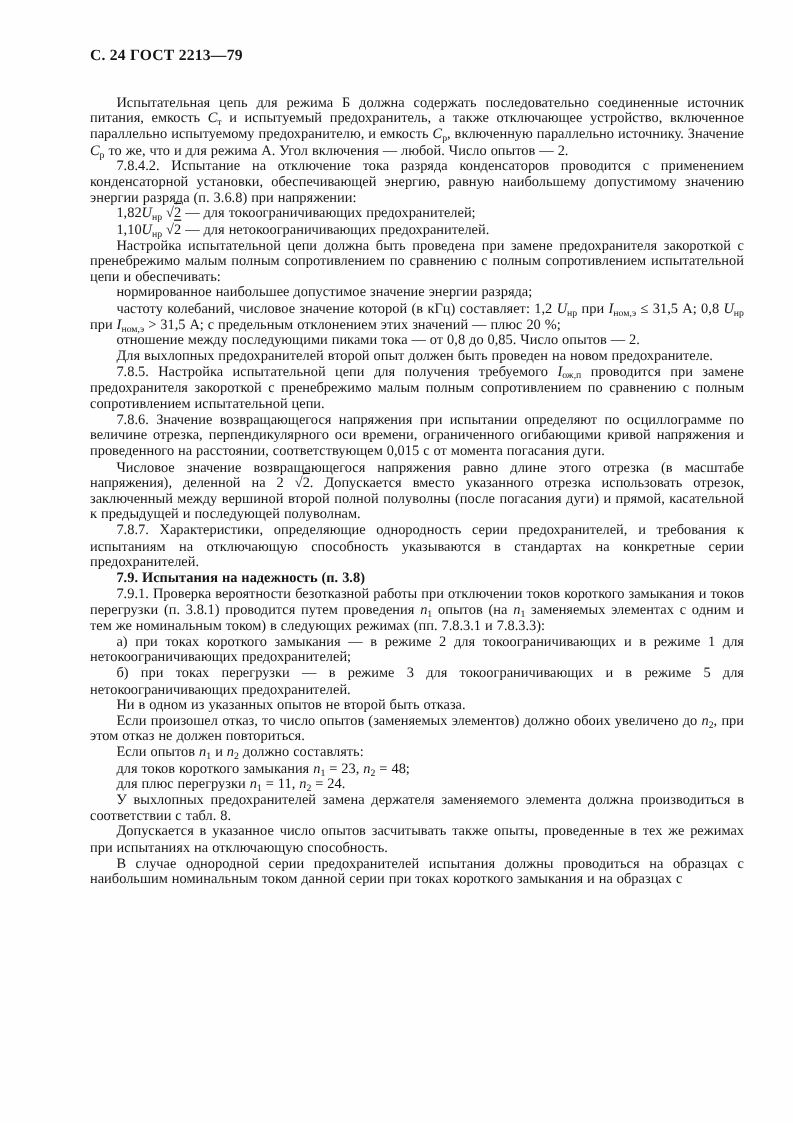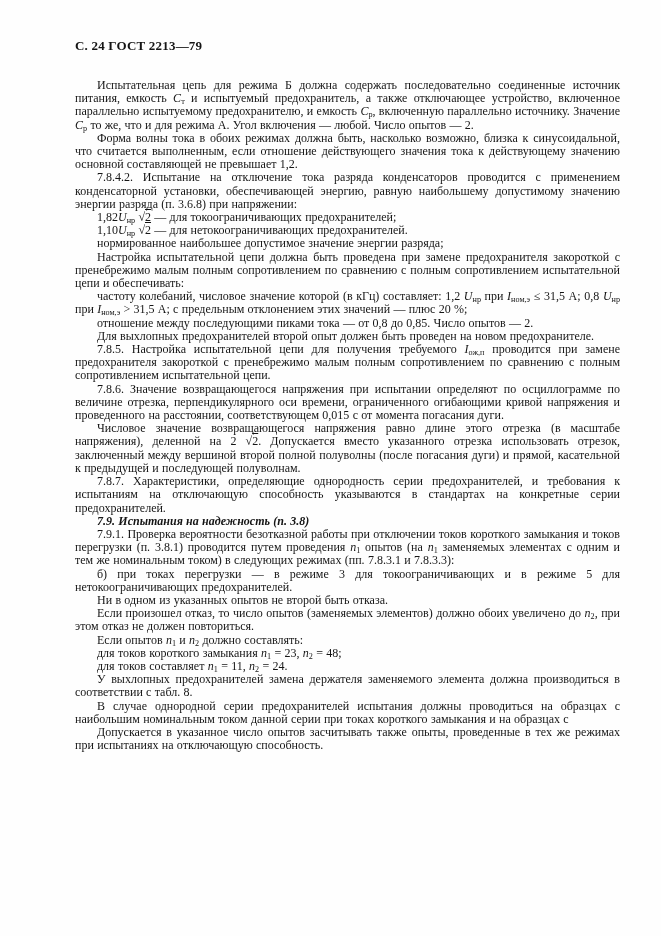--- a/index.html
+++ b/index.html
@@ -24,55 +24,55 @@
   .body-text {
     font-size: 12px;
     line-height: 13.2px;
   }
   .para {
     margin: 0;
     text-align: justify;
     text-indent: 22px;
     word-spacing: 0.3px;
   }
-  .para.bold { font-weight: bold; font-style: italic; }
+  .para.bold { font-weight: bold; }
   .para i { font-style: italic; }
   .para sub {
     font-size: 0.68em;
     font-style: normal;
     line-height: 0;
     vertical-align: -0.28em;
   }
   .ovl { text-decoration: overline; }
 </style>
 </head>
 <body>
 
 <div class="page">
   <div class="header">С. 24 ГОСТ 2213—79</div>
   <div class="body-text">
       <p class="para"><span>Испытательная цепь для режима Б должна содержать последовательно соединенные источник питания, емкость </span><i>С</i><sub>т</sub><span> и испытуемый предохранитель, а также отключающее устройство, включенное параллельно испытуемому предохранителю, и емкость </span><i>С</i><sub>р</sub><span>, включенную параллельно источнику. Значение </span><i>С</i><sub>р</sub><span> то же, что и для режима А. Угол включения — любой. Число опытов — 2.</span></p>
-      <p class="para"><span>Форма волны тока в обоих режимах должна быть, насколько возможно, близка к синусоидальной, что считается выполненным, если отношение действующего значения тока к действующему значению основной составляющей не превышает 1,2.</span></p>
       <p class="para"><span>7.8.4.2. Испытание на отключение тока разряда конденсаторов проводится с применением конденсаторной установки, обеспечивающей энергию, равную наибольшему допустимому значению энергии разряда (п. 3.6.8) при напряжении:</span></p>
       <p class="para"><span>1,82</span><i>U</i><sub>нр</sub><span> √</span><span class="ovl">2</span><span> — для токоограничивающих предохранителей;</span></p>
       <p class="para"><span>1,10</span><i>U</i><sub>нр</sub><span> √</span><span class="ovl">2</span><span> — для нетокоограничивающих предохранителей.</span></p>
+      <p class="para"><span>Настройка испытательной цепи должна быть проведена при замене предохранителя закороткой с пренебрежимо малым полным сопротивлением по сравнению с полным сопротивлением испытательной цепи и обеспечивать:</span></p>
       <p class="para"><span>нормированное  наибольшее допустимое значение энергии разряда;</span></p>
-      <p class="para"><span>Настройка испытательной цепи должна быть проведена при замене предохранителя закороткой с пренебрежимо малым полным сопротивлением по сравнению с полным сопротивлением испытательной цепи и обеспечивать:</span></p>
       <p class="para"><span>частоту колебаний, числовое значение которой (в кГц) составляет: 1,2 </span><i>U</i><sub>нр</sub><span> при </span><i>I</i><sub>ном,э</sub><span> ≤ 31,5 А; 0,8 </span><i>U</i><sub>нр</sub><span> при </span><i>I</i><sub>ном,э</sub><span> &gt; 31,5 А; с предельным отклонением этих значений — плюс 20 %;</span></p>
       <p class="para"><span>отношение между последующими пиками тока — от 0,8 до 0,85. Число опытов — 2.</span></p>
       <p class="para"><span>Для выхлопных предохранителей второй опыт должен быть проведен на новом предохранителе.</span></p>
       <p class="para"><span>7.8.5. Настройка испытательной цепи для получения требуемого </span><i>I</i><sub>ож,п</sub><span> проводится при замене предохранителя закороткой с пренебрежимо малым полным сопротивлением по сравнению с полным сопротивлением испытательной цепи.</span></p>
       <p class="para"><span>7.8.6. Значение возвращающегося напряжения при испытании определяют по осциллограмме по величине отрезка, перпендикулярного оси времени, ограниченного огибающими кривой напряжения и проведенного на расстоянии, соответствующем 0,015 с от момента погасания дуги.</span></p>
       <p class="para"><span>Числовое значение возвращающегося напряжения равно длине этого отрезка (в масштабе напряжения), деленной на 2 √</span><span class="ovl">2</span><span>. Допускается вместо указанного отрезка использовать отрезок, заключенный между вершиной второй полной полуволны (после погасания дуги) и прямой, касательной к предыдущей и последующей полуволнам.</span></p>
       <p class="para"><span>7.8.7. Характеристики,  определяющие однородность серии предохранителей, и требования к испытаниям на отключающую способность указываются в стандартах на конкретные серии предохранителей.</span></p>
       <p class="para bold"><span>7.9. Испытания на надежность (п. 3.8)</span></p>
       <p class="para"><span>7.9.1. Проверка вероятности безотказной работы при отключении токов короткого замыкания и токов перегрузки (п. 3.8.1) проводится путем проведения </span><i>n</i><sub>1</sub><span> опытов (на </span><i>n</i><sub>1</sub><span> заменяемых элементах с одним и тем же номинальным током) в следующих режимах (пп. 7.8.3.1 и 7.8.3.3):</span></p>
+      <p class="para"><span>а) при токах короткого замыкания — в режиме 2 для токоограничивающих и в режиме 1 для нетокоограничивающих предохранителей;</span></p>
       <p class="para"><span>б) при токах перегрузки — в режиме 3 для токоограничивающих и в режиме 5 для нетокоограничивающих предохранителей.</span></p>
       <p class="para"><span>Ни в одном из указанных опытов не второй быть отказа.</span></p>
       <p class="para"><span>Если произошел отказ, то число опытов (заменяемых элементов) должно обоих увеличено до </span><i>n</i><sub>2</sub><span>, при этом отказ не должен повториться.</span></p>
       <p class="para"><span>Если опытов </span><i>n</i><sub>1</sub><span> и </span><i>n</i><sub>2</sub><span> должно составлять:</span></p>
       <p class="para"><span>для токов короткого замыкания </span><i>n</i><sub>1</sub><span> = 23, </span><i>n</i><sub>2</sub><span> = 48;</span></p>
-      <p class="para"><span>для токов составляет </span><i>n</i><sub>1</sub><span> = 11, </span><i>n</i><sub>2</sub><span> = 24.</span></p>
+      <p class="para"><span>для плюс перегрузки </span><i>n</i><sub>1</sub><span> = 11, </span><i>n</i><sub>2</sub><span> = 24.</span></p>
       <p class="para"><span>У выхлопных предохранителей замена держателя заменяемого элемента должна производиться в соответствии с табл. 8.</span></p>
+      <p class="para"><span>Допускается в указанное число опытов засчитывать также опыты, проведенные в тех же режимах при испытаниях на отключающую способность.</span></p>
       <p class="para"><span>В случае однородной серии предохранителей испытания должны проводиться на образцах с наибольшим номинальным током данной серии при токах короткого замыкания и на образцах с</span></p>
-      <p class="para"><span>Допускается в указанное число опытов засчитывать также опыты, проведенные в тех же режимах при испытаниях на отключающую способность.</span></p>
     </div>
 </div>
 
 </body></html>

